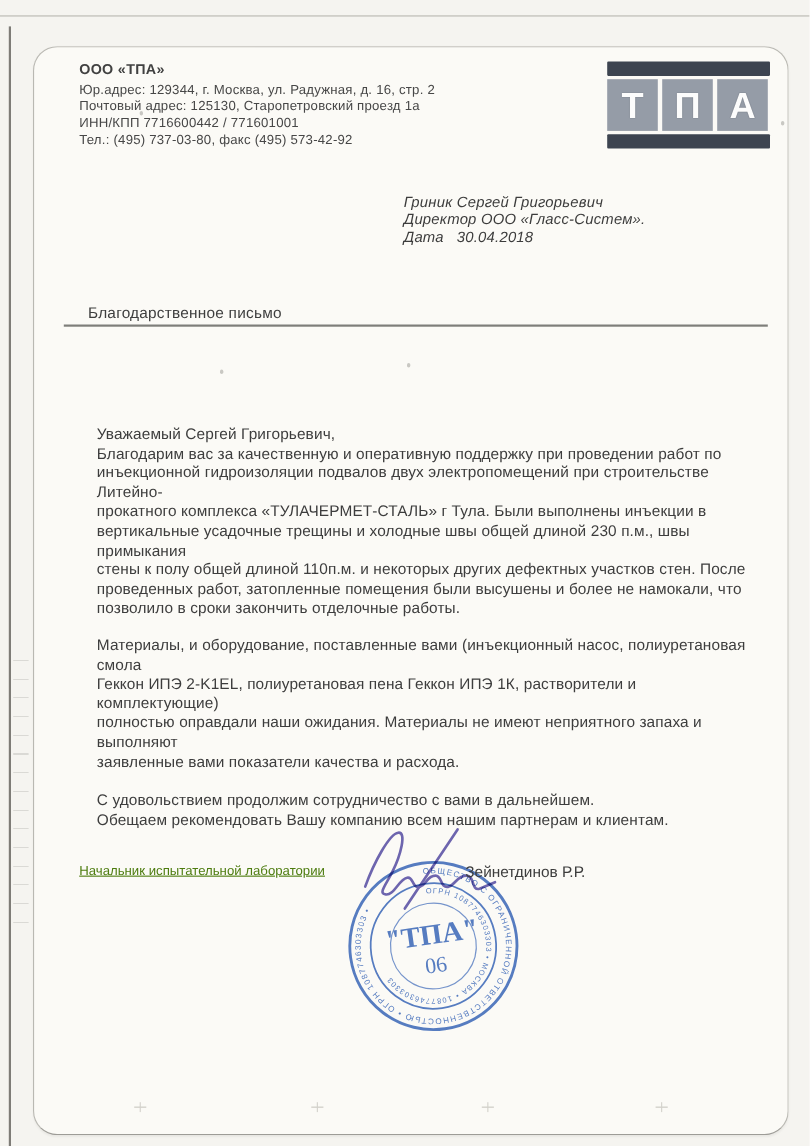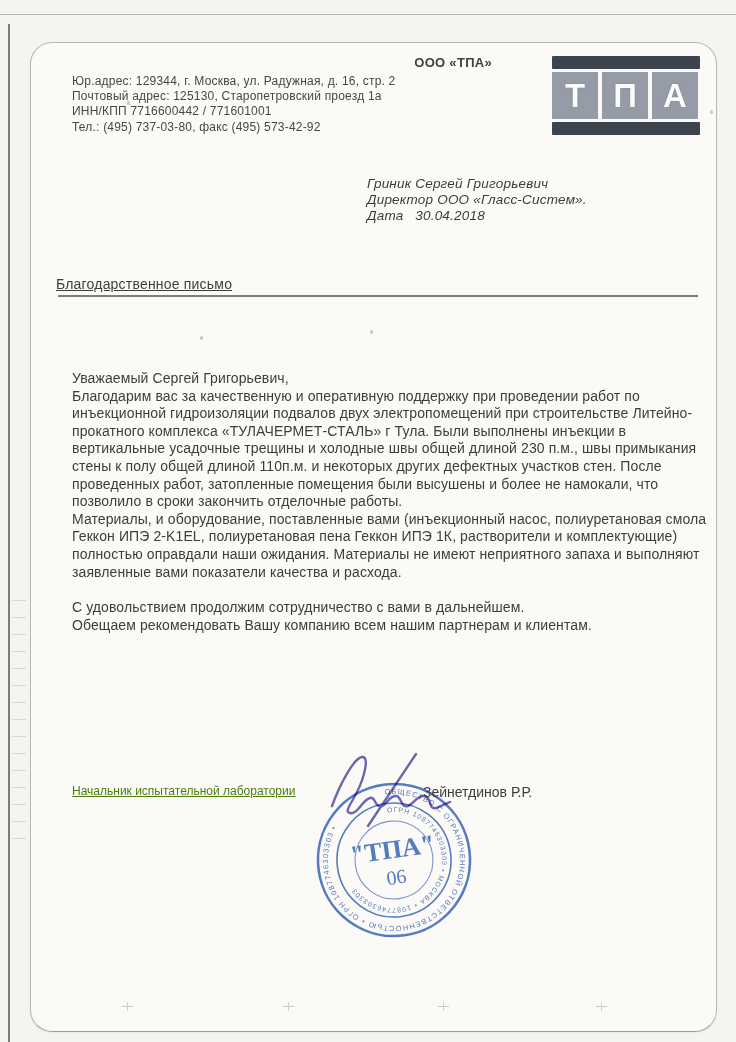--- a/index.html
+++ b/index.html
@@ -15,44 +15,44 @@
   .edge-top{left:0;top:14px;width:736px;height:1px;background:#b8b6b0;}
   
   .page{
     left:30px;top:42px;width:685px;height:988px;
     border:1px solid #b9b8b2;border-bottom-color:#9d9c97;
     border-radius:22px;background:#fbfaf6;
     box-shadow:0 1px 2px rgba(0,0,0,.05);
   }
   
   .letterhead{left:72px;top:55px;width:420px;}
-  .company{font-size:13px;font-weight:bold;color:#414141;margin-bottom:4px;letter-spacing:.3px;text-align:right;}
+  .company{font-size:13px;font-weight:bold;color:#414141;margin-bottom:4px;letter-spacing:.3px;}
   .lh-lines{font-size:12px;line-height:15.2px;color:#474747;white-space:pre-line;letter-spacing:.2px;}
   
   .logo{left:552px;top:56px;width:148px;}
   .logo-bar{height:13px;background:#3d4450;border-radius:1px;}
   .logo-boxes{display:flex;gap:4px;margin:3px 0;}
   .logo-box{
     width:46px;height:47px;background:#959ca7;
     display:flex;align-items:center;justify-content:center;
     color:#fcfcfc;font-weight:bold;font-size:33px;
     text-shadow:0 0 1px #4a505b;
   }
   
   .recipient{
     right:39px;top:176px;width:330px;text-align:left;
     font-style:italic;font-size:13.5px;line-height:15.8px;
     color:#3c3c3c;white-space:pre-line;letter-spacing:.2px;
   }
   
-  .title{left:56px;top:276px;font-size:14px;color:#3e3e3e;letter-spacing:.2px;text-decoration:underline;}
+  .title{left:80px;top:276px;font-size:14px;color:#3e3e3e;letter-spacing:.2px;}
   .title-rule{left:58px;top:295px;width:640px;height:2px;background:#7e7e7a;}
   
   .body-text{left:72px;top:370px;width:636px;font-size:14px;line-height:17.6px;letter-spacing:.1px;color:#3d3d3d;}
-  .para{white-space:pre-line;margin:0;}
+  .para{white-space:pre-line;margin:16px;}
   .para.gap{margin-top:18px;}
   
   .sig-label{left:72px;top:784px;font-size:12px;color:#4d7c0f;text-decoration:underline;}
   .sig-name{left:423px;top:784px;font-size:14px;color:#3d3d3d;z-index:4;}
   
   .stamp{left:314px;top:780px;width:160px;height:160px;transform:rotate(-8deg);mix-blend-mode:multiply;opacity:.88;z-index:2;}
   .ink{left:320px;top:750px;width:145px;height:80px;mix-blend-mode:multiply;opacity:.9;z-index:3;}
   .dash-col{left:12px;top:600px;width:14px;height:250px;
     background:repeating-linear-gradient(to bottom,rgba(110,110,105,.20) 0 1px,transparent 1px 17px);}
   .plus-mark{width:11px;height:9px;}

